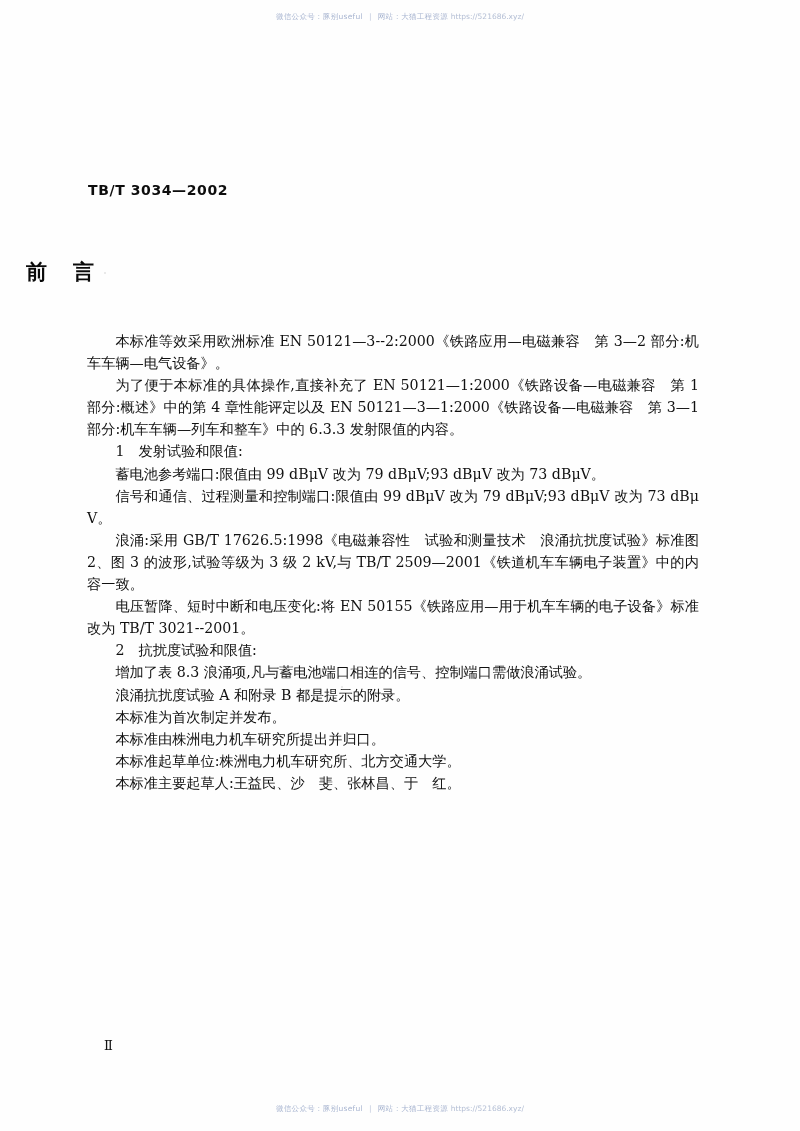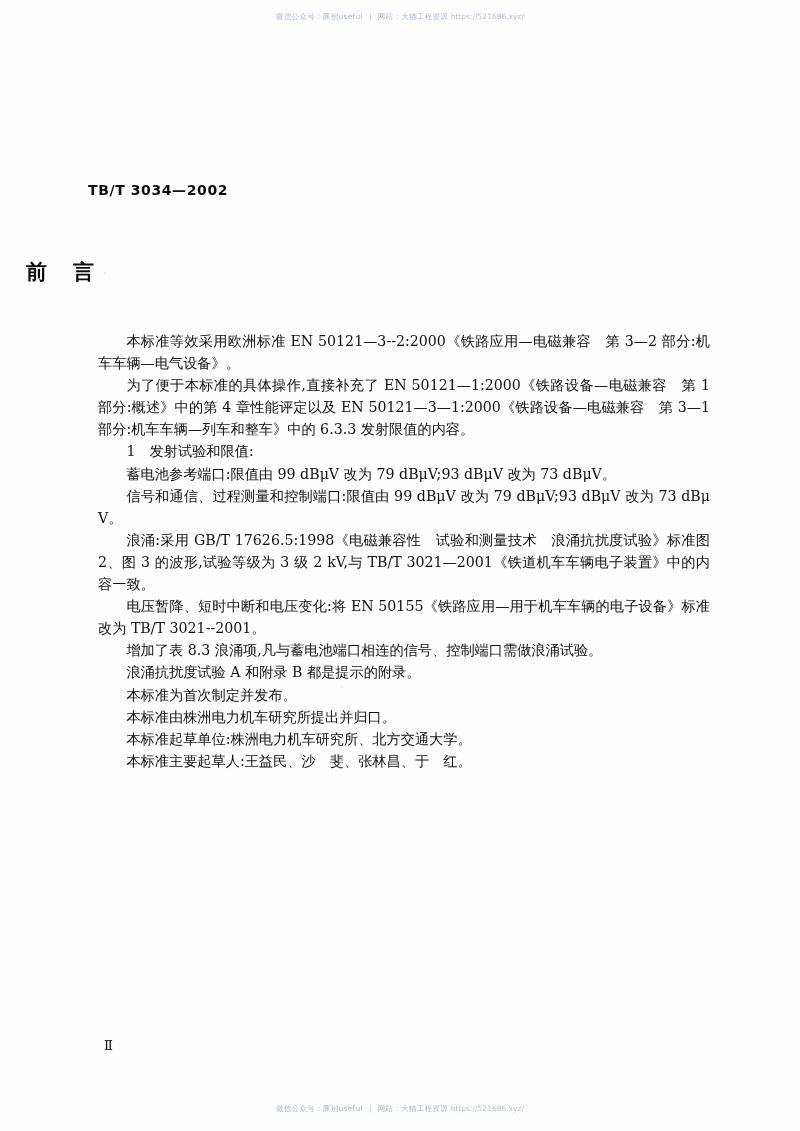--- a/index.html
+++ b/index.html
@@ -63,21 +63,21 @@
     font-weight: bold;
     font-size: 21px;
     letter-spacing: 26px;
     text-indent: 26px;
     color: #0a0a0a;
   }
 
   
   .body-block {
     position: absolute;
-    left: 98px;
+    left: 87px;
     top: 330px;
     width: 612px;
     font-size: 14.2px;
     line-height: 22.1px;
     color: #101010;
     text-align: justify;
     text-justify: inter-ideograph;
   }
   .para {
     margin: 0;
@@ -123,22 +123,23 @@
   <div class="doc-header">TB/T 3034—2002</div>
 
   <div class="doc-title">前言</div>
 
   <div class="body-block">
     <p class="para">本标准等效采用欧洲标准 EN 50121—3--2:2000《铁路应用—电磁兼容　第 3—2 部分:机车车辆—电气设备》。</p>
     <p class="para">为了便于本标准的具体操作,直接补充了 EN 50121—1:2000《铁路设备—电磁兼容　第 1 部分:概述》中的第 4 章性能评定以及 EN 50121—3—1:2000《铁路设备—电磁兼容　第 3—1 部分:机车车辆—列车和整车》中的 6.3.3 发射限值的内容。</p>
     <p class="para item">1　发射试验和限值:</p>
     <p class="para">蓄电池参考端口:限值由 99 dBμV 改为 79 dBμV;93 dBμV 改为 73 dBμV。</p>
     <p class="para">信号和通信、过程测量和控制端口:限值由 99 dBμV 改为 79 dBμV;93 dBμV 改为 73 dBμV。</p>
-    <p class="para">浪涌:采用 GB/T 17626.5:1998《电磁兼容性　试验和测量技术　浪涌抗扰度试验》标准图 2、图 3 的波形,试验等级为 3 级 2 kV,与 TB/T 3021—2001《铁道机车车辆电子装置》中的内容一致。</p>
+    <p class="para">浪涌:采用 GB/T 17626.5:1998《电磁兼容性　试验和测量技术　浪涌抗扰度试验》标准图 2、图 3 的波形,试验等级为 3 级 2 kV,与 TB/T 2509—2001《铁道机车车辆电子装置》中的内容一致。</p>
     <p class="para">电压暂降、短时中断和电压变化:将 EN 50155《铁路应用—用于机车车辆的电子设备》标准改为 TB/T 3021--2001。</p>
+    <p class="para item">2　抗扰度试验和限值:</p>
     <p class="para">增加了表 8.3 浪涌项,凡与蓄电池端口相连的信号、控制端口需做浪涌试验。</p>
     <p class="para">浪涌抗扰度试验 A 和附录 B 都是提示的附录。</p>
     <p class="para">本标准为首次制定并发布。</p>
     <p class="para">本标准由株洲电力机车研究所提出并归口。</p>
     <p class="para">本标准起草单位:株洲电力机车研究所、北方交通大学。</p>
     <p class="para">本标准主要起草人:王益民、沙　斐、张林昌、于　红。</p>
   </div>
 
   <div class="folio">Ⅱ</div>
 

